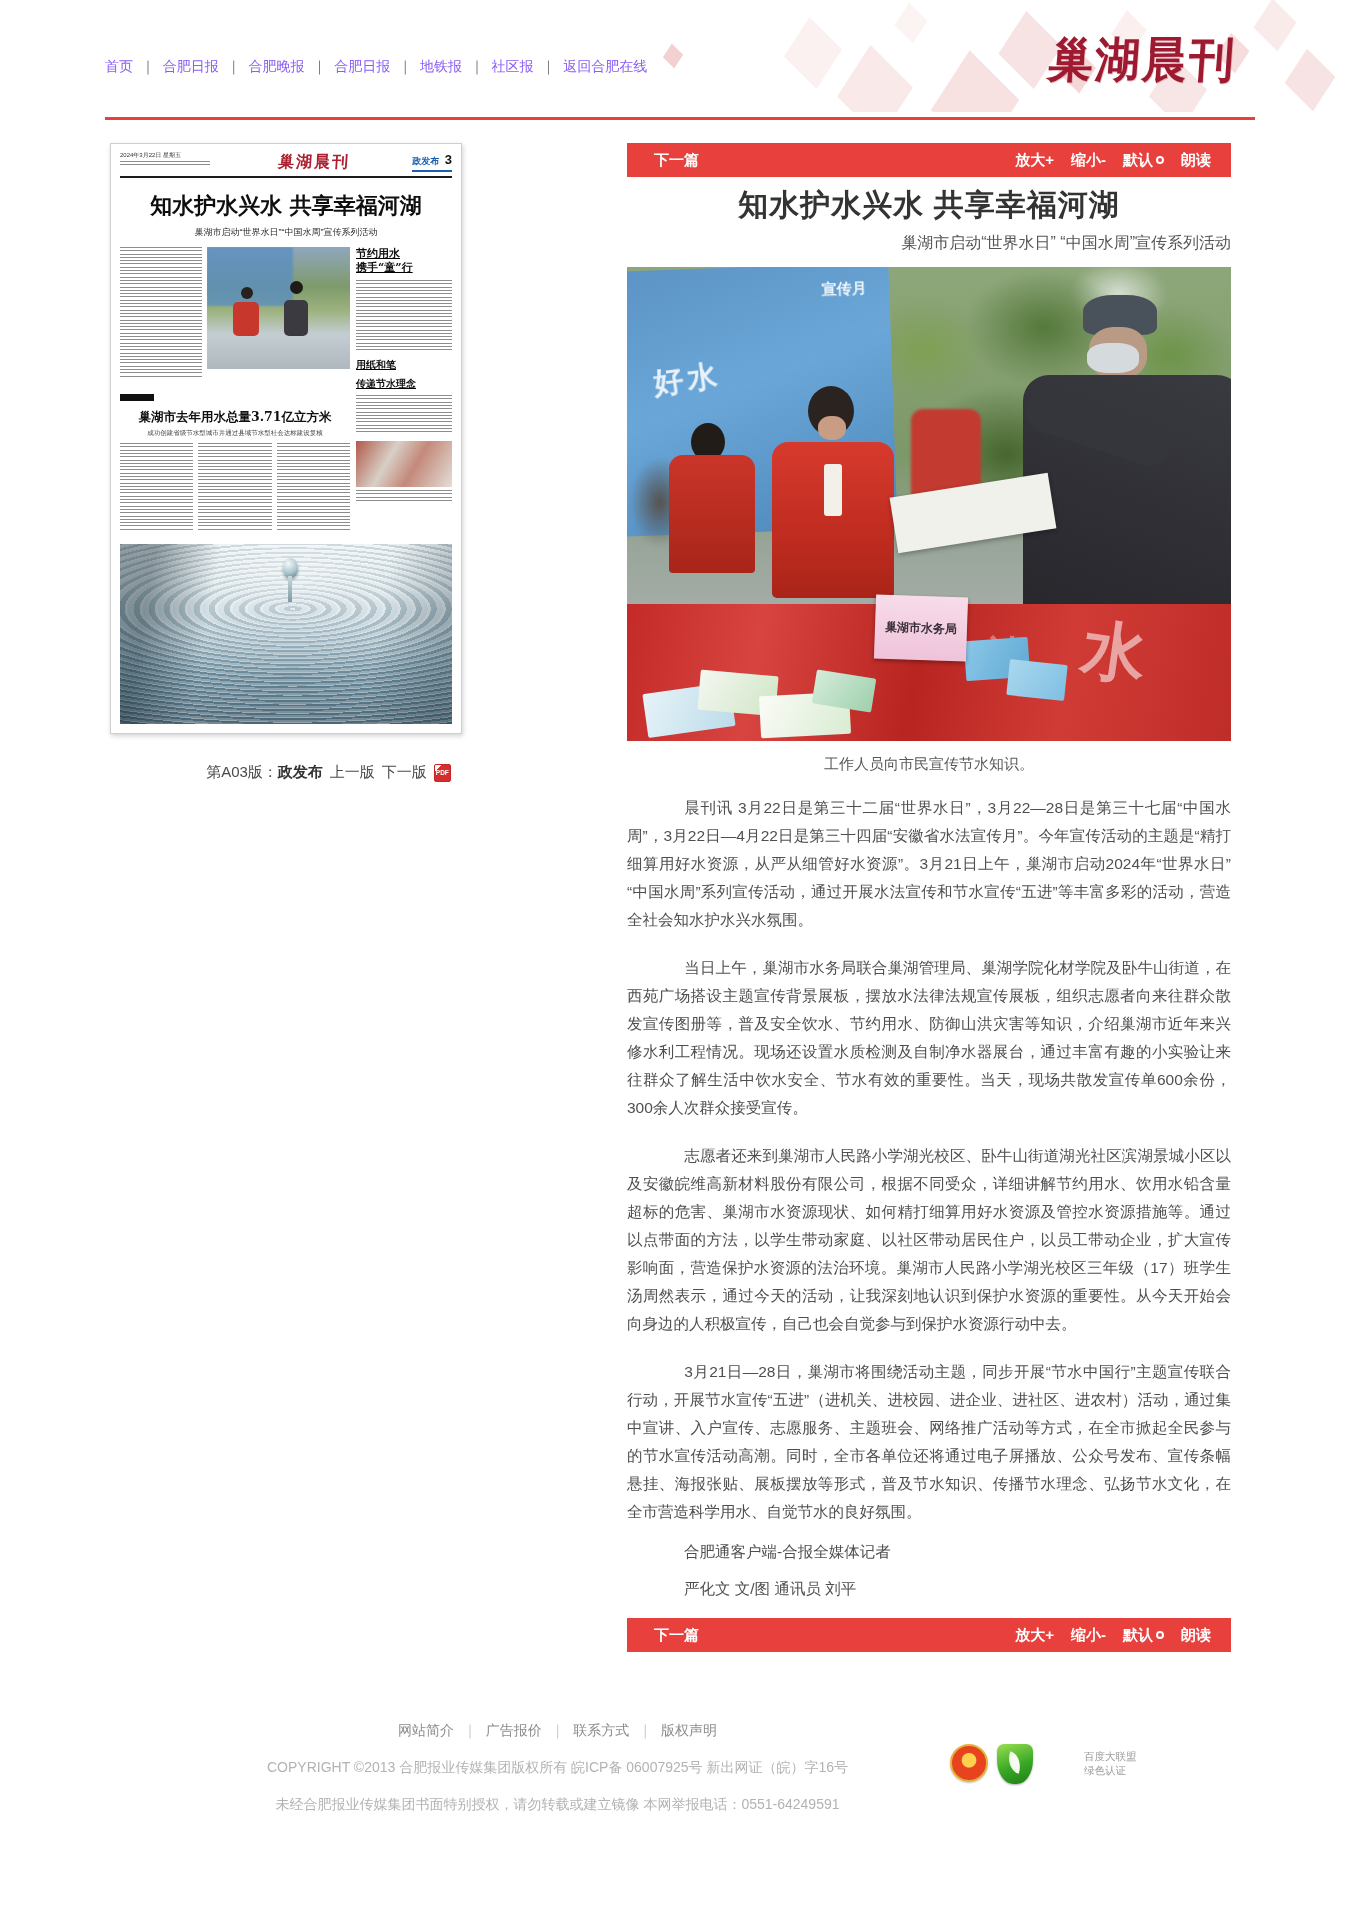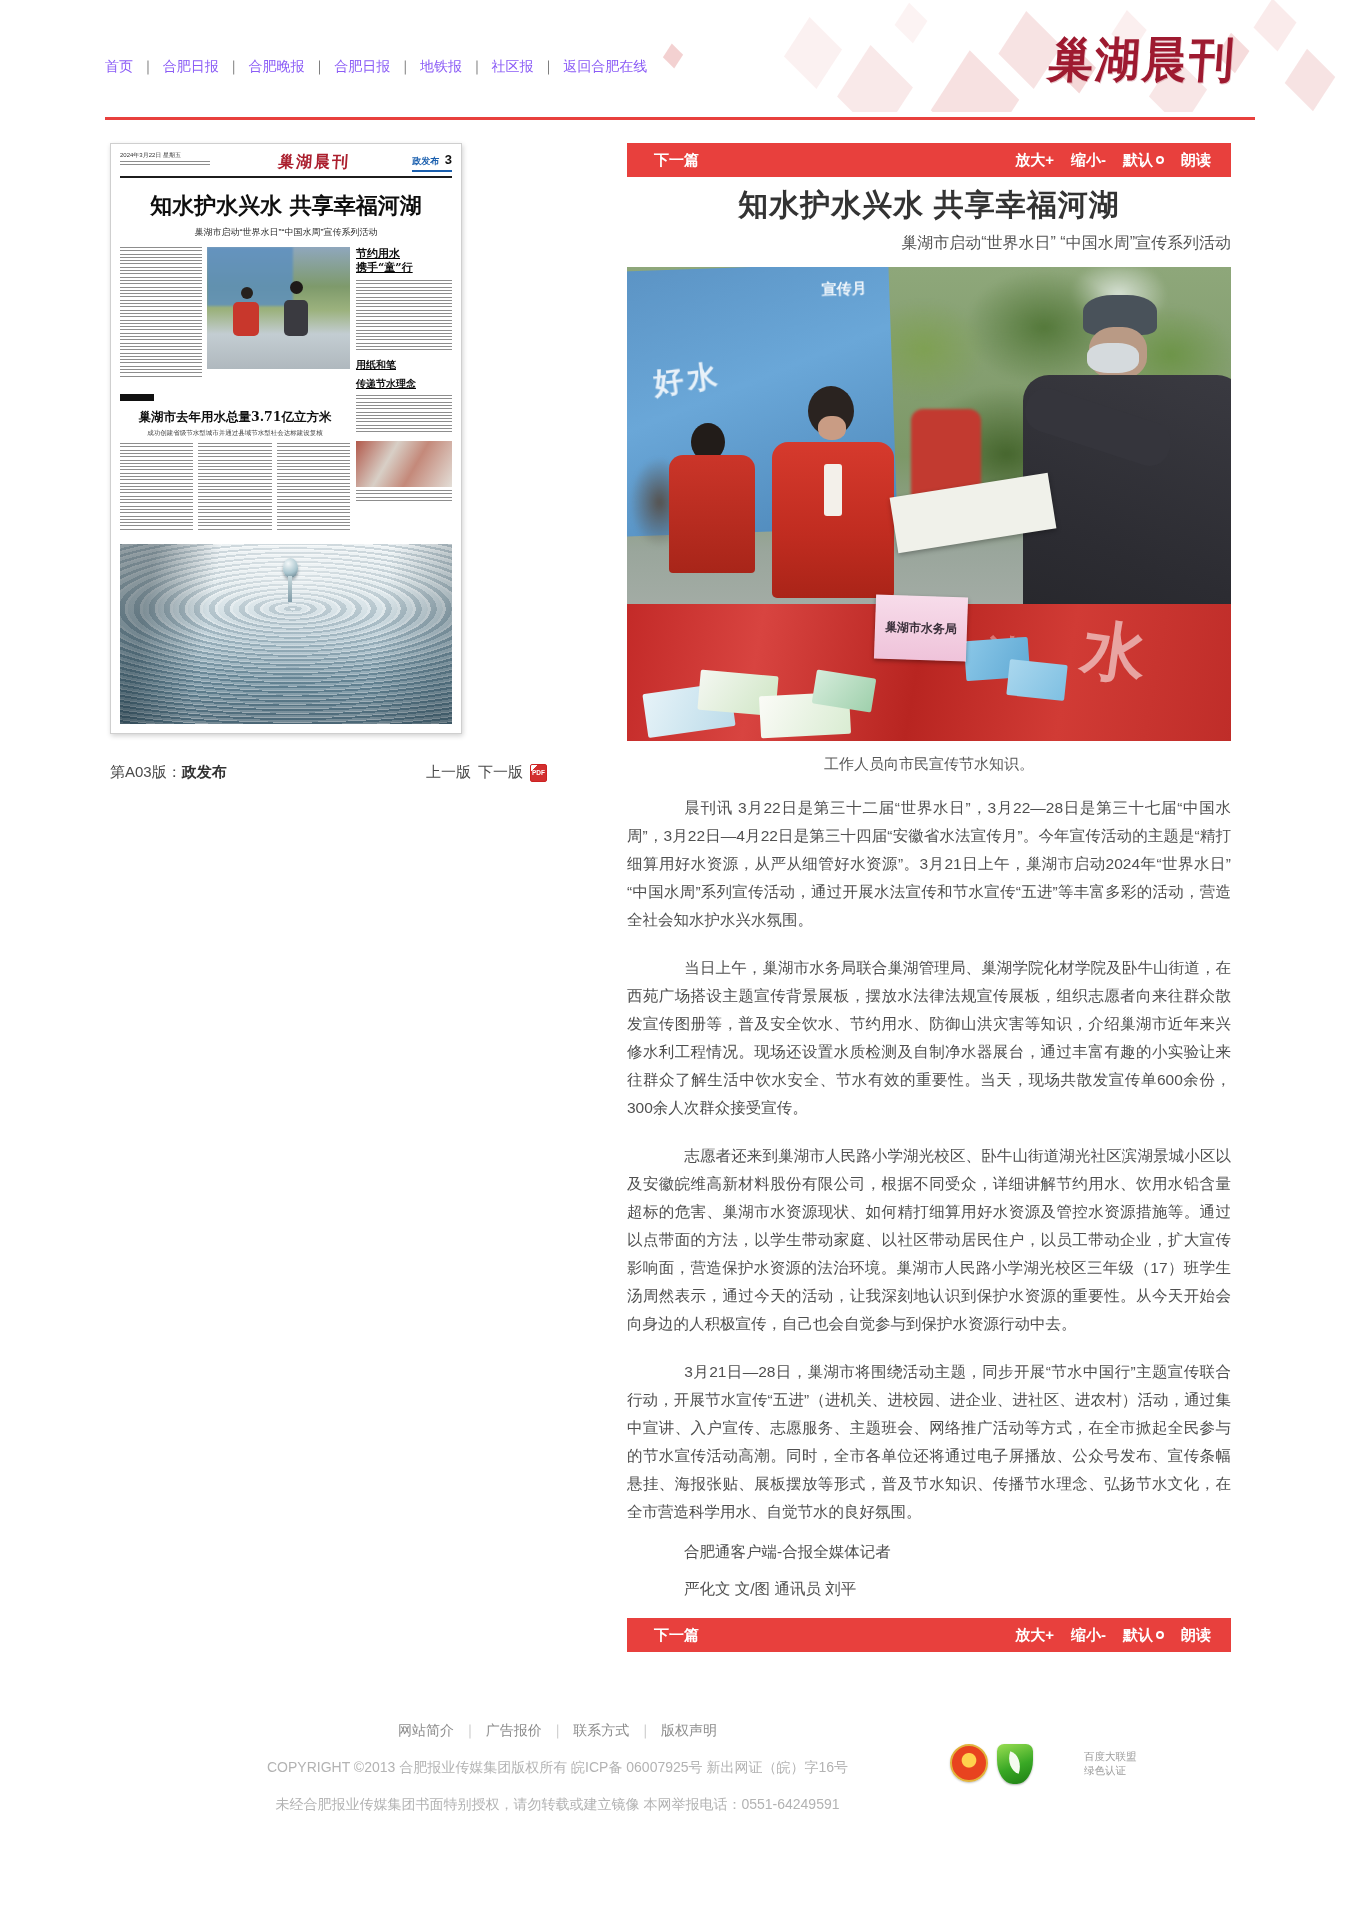--- a/index.html
+++ b/index.html
@@ -67,21 +67,21 @@
   .np-photo2 { margin-top:6px; width:96px; height:46px; background:linear-gradient(120deg,#b2594b 0%,#d8cfc6 35%,#c4897a 60%,#e3ded7 100%); }
   .np-rail .tx.t3 { height:12px; margin-top:3px; width:96px; }
   .np-droplet { position:absolute; left:9px; right:9px; bottom:9px; height:180px; overflow:hidden;
     background:
       radial-gradient(130% 95% at 52% 18%, rgba(255,255,255,.6), transparent 60%),
       repeating-radial-gradient(ellipse 135% 75% at 52% 36%, rgba(255,255,255,.45) 0 3px, rgba(96,125,140,.38) 3px 9px, rgba(235,242,244,.3) 9px 15px),
       linear-gradient(180deg,#e3ebee 0%,#c4d5db 25%,#92aebc 55%,#5d7e8f 80%,#3e5968 100%); }
   .np-droplet::after { content:""; position:absolute; inset:0; background:linear-gradient(100deg, rgba(18,38,48,.42) 0 10%, transparent 28%, transparent 75%, rgba(18,38,48,.25) 95%); }
   .drop-ball { position:absolute; left:49%; top:14px; width:15px; height:20px; border-radius:50% 50% 48% 48%; background:radial-gradient(circle at 35% 28%, #f4f8f9, #a9c5ce 55%, #57707d 100%); box-shadow:0 2px 3px rgba(20,40,50,.4); }
   .drop-stem { position:absolute; left:50.5%; top:32px; width:4px; height:26px; background:linear-gradient(180deg,#c9dade,#7f9aa6); }
-  .paper-nav { margin-top:29px; width:437px; display:flex; justify-content:space-between; align-items:center; font-size:15px; color:#4a4a4a; }
+  .paper-nav { margin-top:29px; width:437px; display:flex; justify-content:center; align-items:center; font-size:15px; color:#4a4a4a; }
   .page-label b { color:#333; }
   .page-links { display:flex; align-items:center; }
   .page-links a { color:#4a4a4a; margin-left:7px; }
   .pdf { display:inline-flex; align-items:center; justify-content:center; width:17px; height:18px; margin-left:7px; background:linear-gradient(135deg,#fff 0 22%, #d32f2f 22%); border:1px solid #c22; border-radius:2px; color:#fff; font-size:6.5px; font-weight:bold; cursor:pointer; }
 
   
   .art { position:absolute; left:627px; top:143px; width:604px; }
   .bar { height:34px; background:#e8403d; display:flex; justify-content:space-between; align-items:center; padding:0 20px 0 27px; color:#fff; font-size:15px; font-weight:bold; }
   .bar a { color:#fff; }
   .bar-right { display:flex; align-items:center; }

